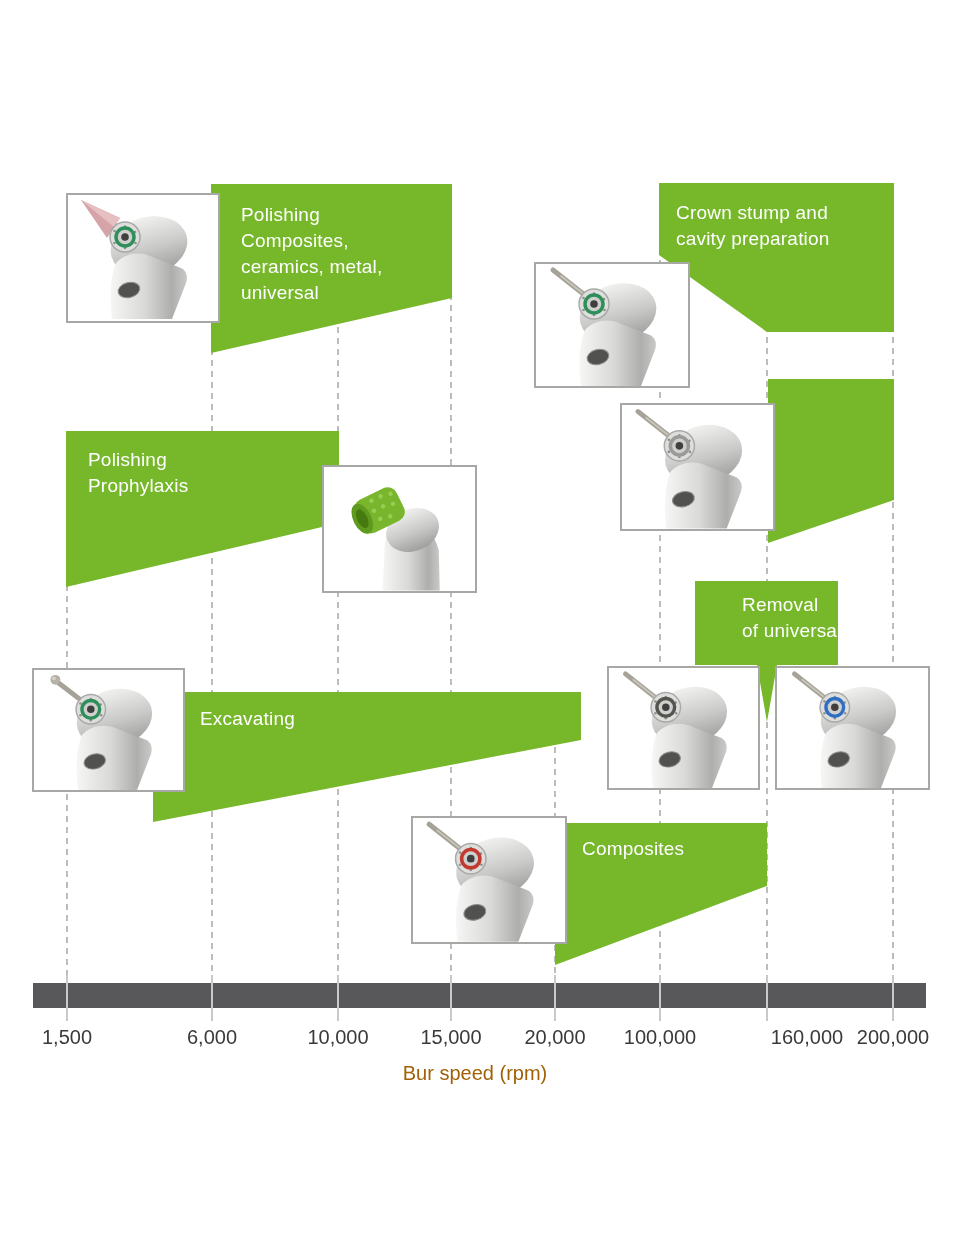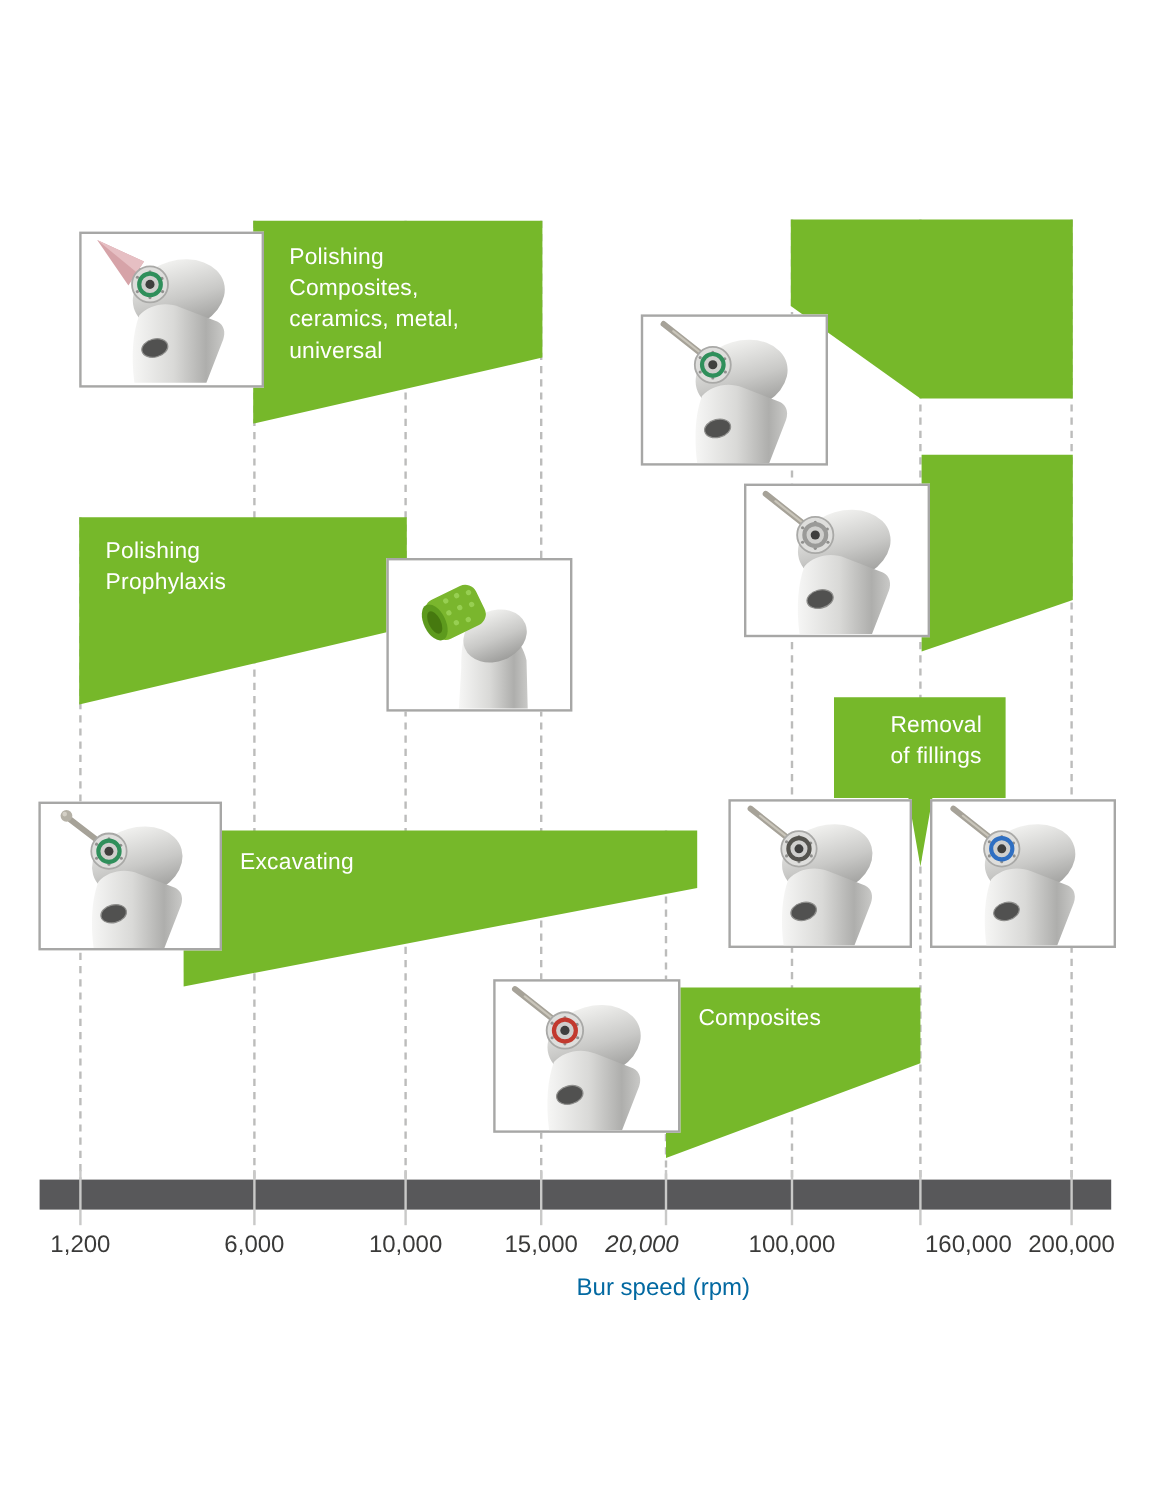--- a/index.html
+++ b/index.html
@@ -10,22 +10,22 @@
   #shapes-layer{position:absolute;left:0;top:0;z-index:1;}
   .band-label{position:absolute;z-index:3;color:#ffffff;font-size:19px;line-height:26px;
     letter-spacing:.2px;white-space:nowrap;}
   .photo{position:absolute;z-index:2;background:#ffffff;border:2px solid #a7a7a6;
     box-sizing:border-box;}
   .photo svg{display:block;width:100%;height:100%;}
   .axis-bar{position:absolute;z-index:1;background:#58585a;}
   .tick-line{position:absolute;z-index:2;width:2px;background:#c9c9c8;}
   .tick-label{position:absolute;z-index:3;width:110px;text-align:center;
     font-size:20px;color:#3a3a39;}
-  .axis-title{position:absolute;z-index:3;width:300px;text-align:right;
-    font-size:20px;color:#0369a1;}
+  .axis-title{position:absolute;z-index:3;width:300px;text-align:center;
+    font-size:20px;color:#a16207;}
 </style>
 </head>
 <body>
 
 <div id="stage">
     <svg id="shapes-layer" width="962" height="1254" viewBox="0 0 962 1254">
       <line x1="67" y1="431" x2="67" y2="983" stroke="#bcbcbb" stroke-width="2" stroke-dasharray="6 5"></line>
       <line x1="212" y1="184" x2="212" y2="983" stroke="#bcbcbb" stroke-width="2" stroke-dasharray="6 5"></line>
       <line x1="338" y1="184" x2="338" y2="983" stroke="#bcbcbb" stroke-width="2" stroke-dasharray="6 5"></line>
       <line x1="451" y1="184" x2="451" y2="983" stroke="#bcbcbb" stroke-width="2" stroke-dasharray="6 5"></line>
@@ -42,27 +42,31 @@
       <polygon points="555,823 767,823 767,886 555,965" fill="#76b82a"></polygon>
     </svg>
   <div class="axis-bar" style="left:33px;top:983px;width:893px;height:25px;"></div>
   <div class="axis-title" style="left:325px;top:1062px;">Bur speed (rpm)</div>
 <div class="band-label" style="left: 241px; top: 202px;">
       <div>Polishing</div>
       <div>Composites,</div>
       <div>ceramics, metal,</div>
       <div>universal</div>
     </div>
+    <div class="band-label" style="left: 676px; top: 200px;">
+      <div>Crown stump and</div>
+      <div>cavity preparation</div>
+    </div>
     <div class="band-label" style="left: 88px; top: 447px;">
       <div>Polishing</div>
       <div>Prophylaxis</div>
     </div>
     <div class="band-label" style="left: 706px; top: 592px; margin-left: 36px;">
       <div>Removal</div>
-      <div>of fillings</div>
+      <div>of universal</div>
     </div>
     <div class="band-label" style="left: 200px; top: 706px;">
       <div>Excavating</div>
     </div>
     <div class="band-label" style="left: 582px; top: 836px;">
       <div>Composites</div>
     </div>
     <div class="photo" style="left: 66px; top: 193px; width: 154px; height: 130px;">
       <svg viewBox="0 0 150 122" preserveAspectRatio="xMidYMid meet">
         <defs>
@@ -308,28 +312,28 @@
         <circle cx="57" cy="29.5" r="1.3" fill="#8f8f8d"></circle>
       <circle cx="67" cy="35" r="1.3" fill="#8f8f8d"></circle>
         <circle cx="67.5" cy="46" r="1.3" fill="#8f8f8d"></circle>
       <circle cx="57" cy="51" r="1.3" fill="#8f8f8d"></circle>
         <circle cx="46.5" cy="46" r="1.3" fill="#8f8f8d"></circle>
       <circle cx="57" cy="40" r="9" fill="#cfcfcd" stroke="#c23a2f" stroke-width="3.5"></circle>
       <circle cx="57" cy="40" r="3.8" fill="#3f3f3e"></circle>
       </svg>
     </div>
     <div class="tick-line" style="left: 66px; top: 975px; height: 46px;"></div>
-    <div class="tick-label" style="left: 12px; top: 1026px;">1,200</div>
+    <div class="tick-label" style="left: 12px; top: 1026px;">1,500</div>
     <div class="tick-line" style="left: 211px; top: 975px; height: 46px;"></div>
     <div class="tick-label" style="left: 157px; top: 1026px;">6,000</div>
     <div class="tick-line" style="left: 337px; top: 975px; height: 46px;"></div>
     <div class="tick-label" style="left: 283px; top: 1026px;">10,000</div>
     <div class="tick-line" style="left: 450px; top: 975px; height: 46px;"></div>
     <div class="tick-label" style="left: 396px; top: 1026px;">15,000</div>
     <div class="tick-line" style="left: 554px; top: 975px; height: 46px;"></div>
-    <div class="tick-label" style="left: 480px; top: 1026px; font-style: italic;">20,000</div>
+    <div class="tick-label" style="left: 500px; top: 1026px;">20,000</div>
     <div class="tick-line" style="left: 659px; top: 975px; height: 46px;"></div>
     <div class="tick-label" style="left: 605px; top: 1026px;">100,000</div>
     <div class="tick-line" style="left: 766px; top: 975px; height: 46px;"></div>
     <div class="tick-label" style="left: 752px; top: 1026px;">160,000</div>
     <div class="tick-line" style="left: 892px; top: 975px; height: 46px;"></div>
     <div class="tick-label" style="left: 838px; top: 1026px;">200,000</div>
   </div>
 
 </body></html>

